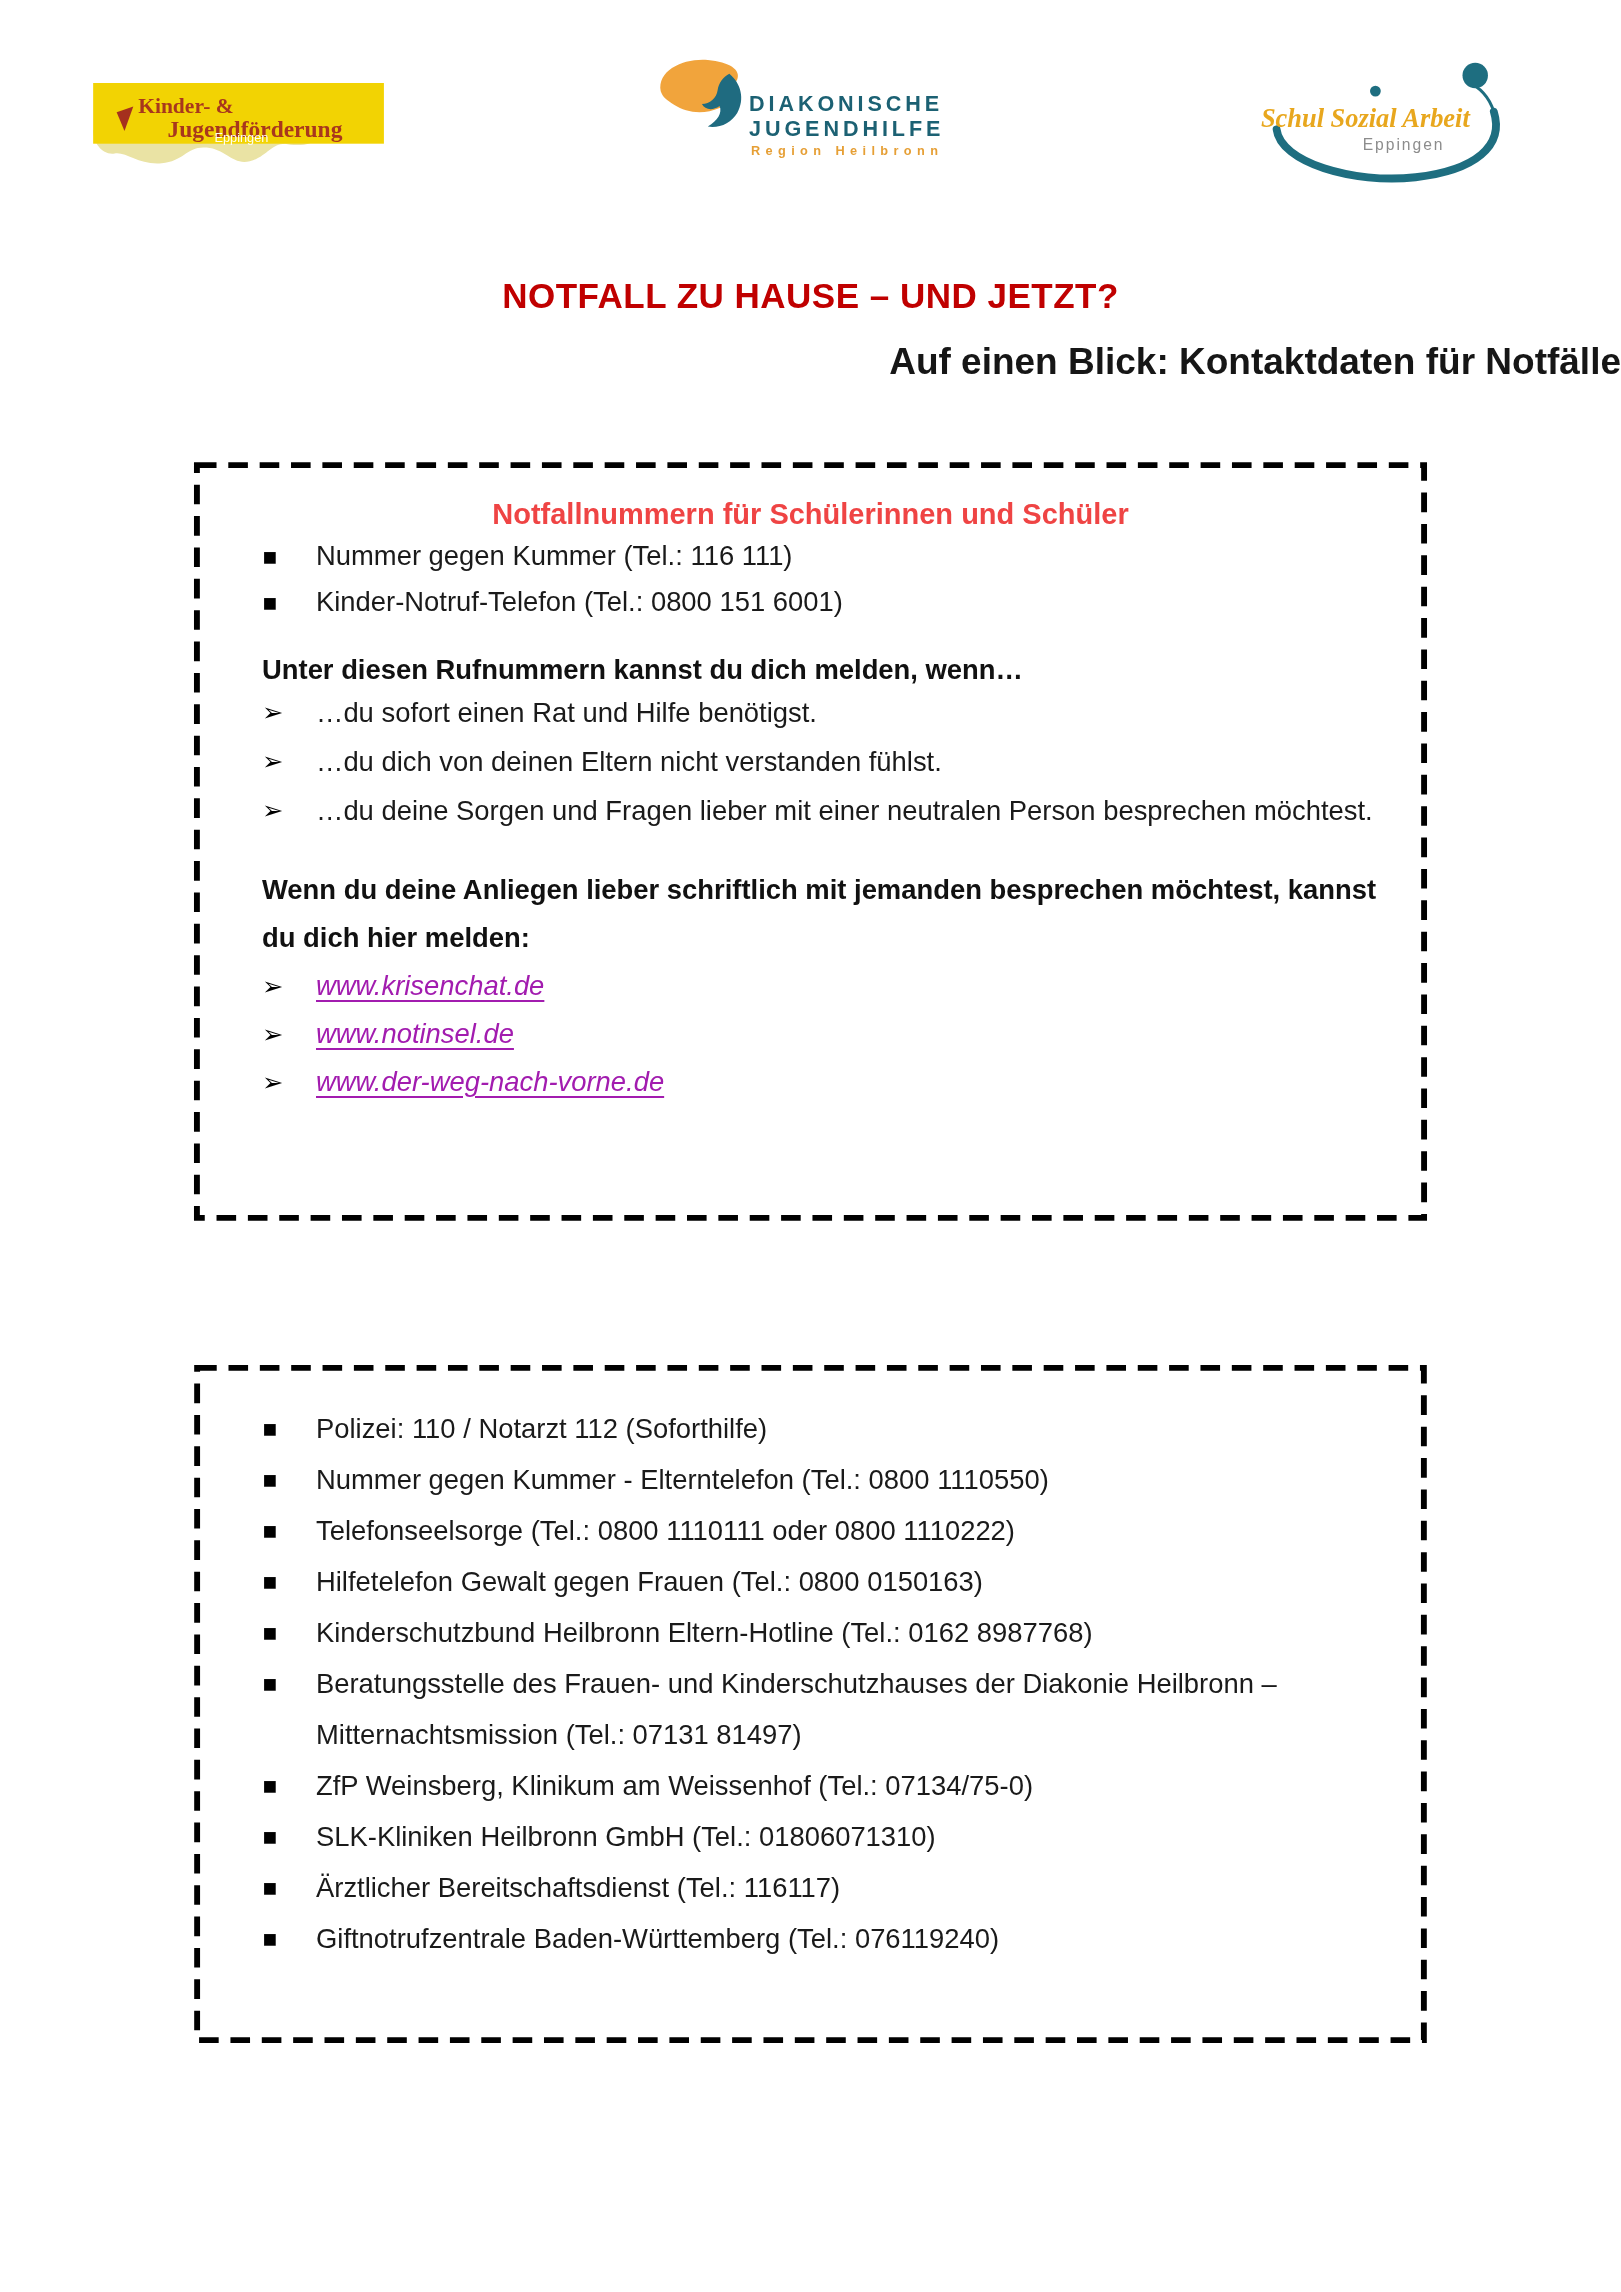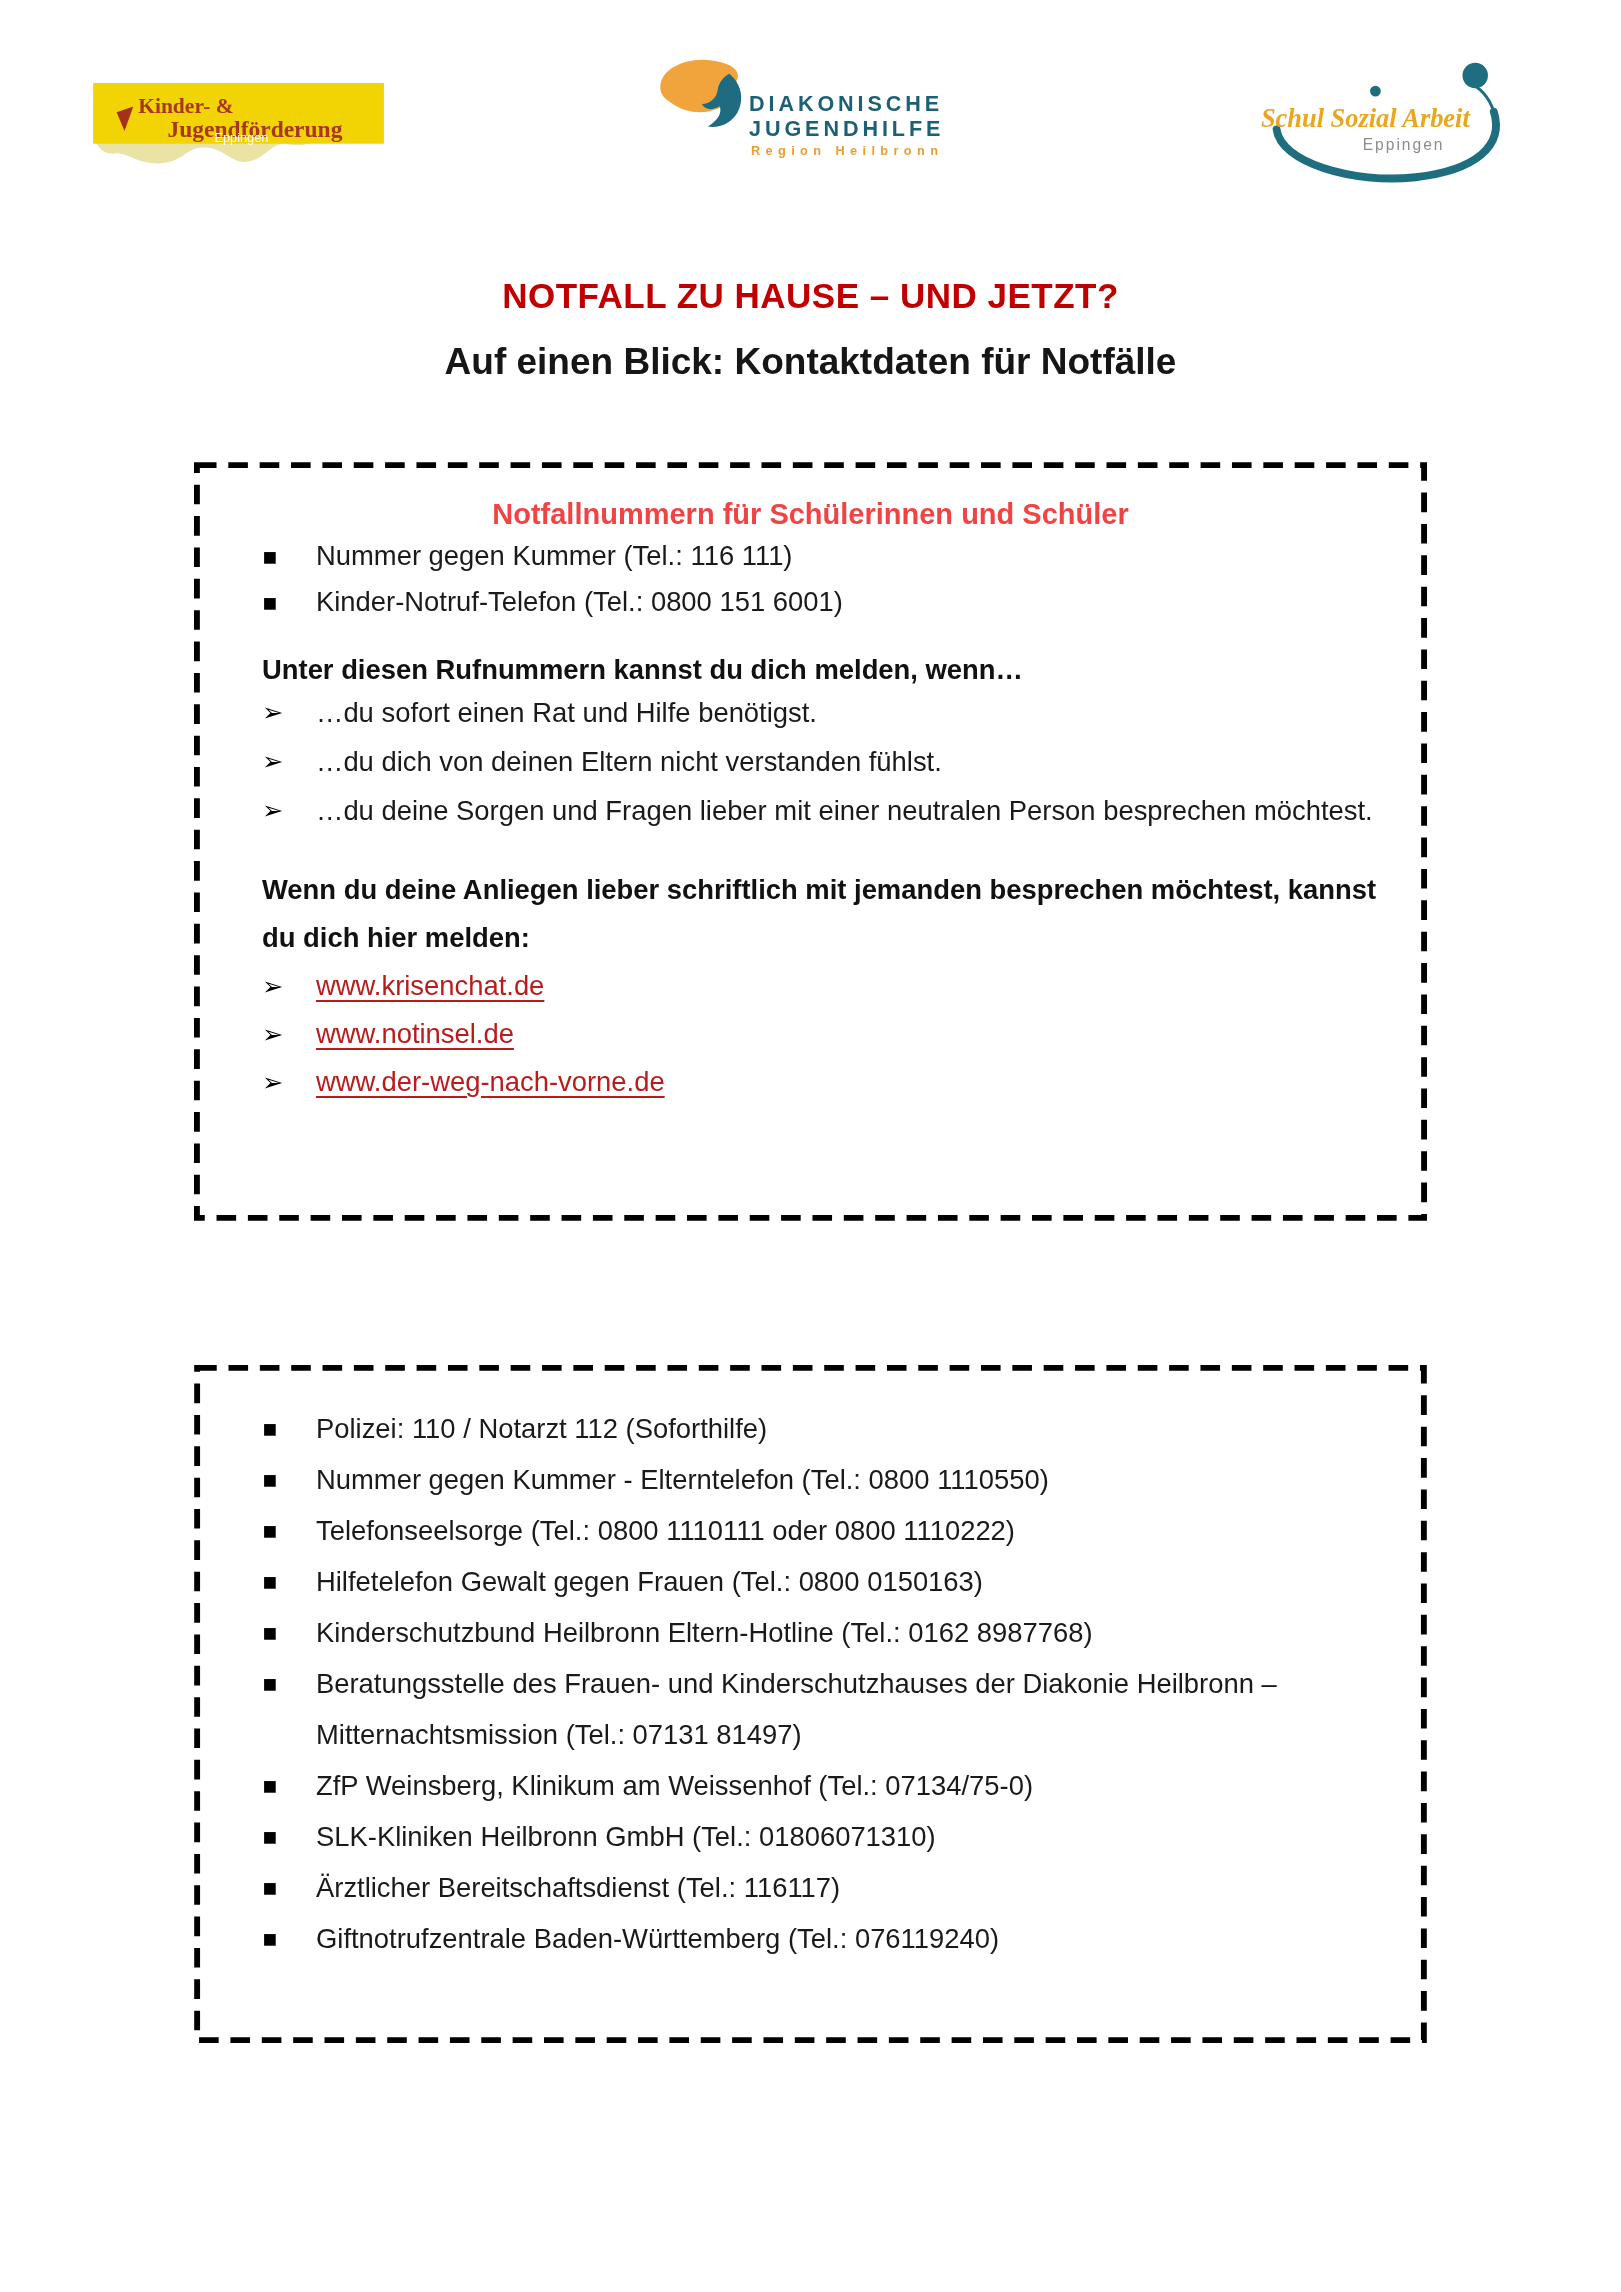--- a/index.html
+++ b/index.html
@@ -22,21 +22,21 @@
   .ssa1{font:italic bold 27px "Liberation Serif", serif;fill:#E8A71E;}
   .ssa2{font:16px "Liberation Sans", sans-serif;fill:#8C8C8C;letter-spacing:2px;}
 
   
   h1,h2,h3{margin:0;font-family:"Liberation Sans", sans-serif;}
   .title{
     position:absolute;top:276px;left:0;width:1621px;text-align:center;
     font-size:35px;font-weight:bold;color:#C00000;letter-spacing:0.5px;
   }
   .subtitle{
-    position:absolute;top:341px;left:0;width:1621px;text-align:center;
+    position:absolute;top:341px;left:0;width:1621px;text-align:right;
     font-size:37px;font-weight:bold;color:#161616;
   }
 
   
   .box{position:absolute;left:193px;background:#fff;}
   .box-schueler{top:461px;width:1235px;height:761px;}
   .box-eltern{top:1364px;width:1235px;height:680px;}
   .dash{position:absolute;left:0;top:0;pointer-events:none;}
   .box h3{
     position:relative;margin:35px 0 0;text-align:center;
@@ -53,22 +53,22 @@
   }
   .intro.multi{margin-top:31px;line-height:48px;}
 
   .squares{margin-top:39px;}
   .squares li{line-height:46px;}
   .arrows{margin-top:21.6px;}
   .arrows li{line-height:49px;}
   .linklist{margin-top:23.5px;}
   .linklist li{line-height:48px;}
   .linklist a{
-    color:#b91c1c;text-decoration:underline;
-    text-decoration-thickness:2px;text-underline-offset:4.9px;cursor:pointer;
+    color:#a21caf;text-decoration:underline;
+    text-decoration-thickness:2px;text-underline-offset:4.9px;cursor:pointer;font-style:italic;
   }
   .box-eltern ul{margin-top:39px;}
   .box-eltern li{line-height:51px;padding-right:44px;}
 </style>
 </head>
 <body>
 
 <div class="page">
 
   <header>

